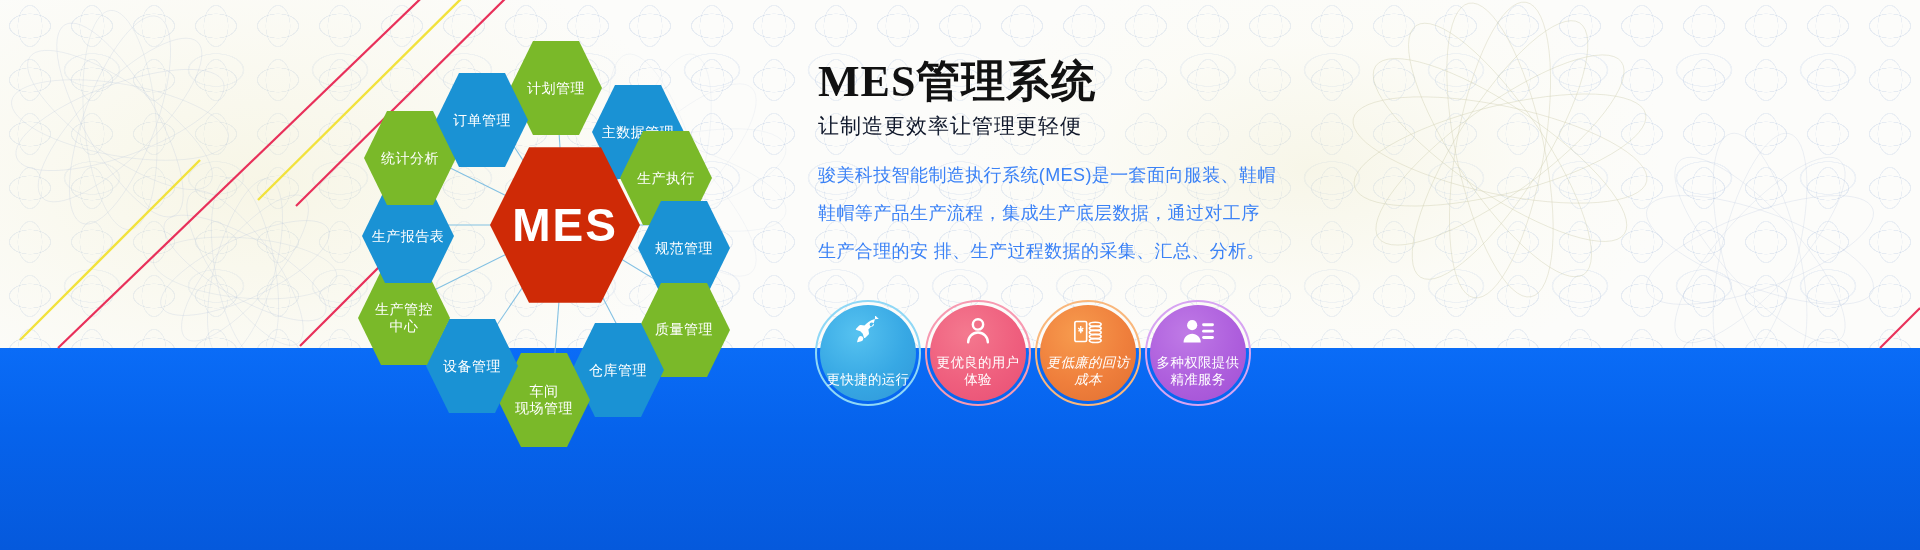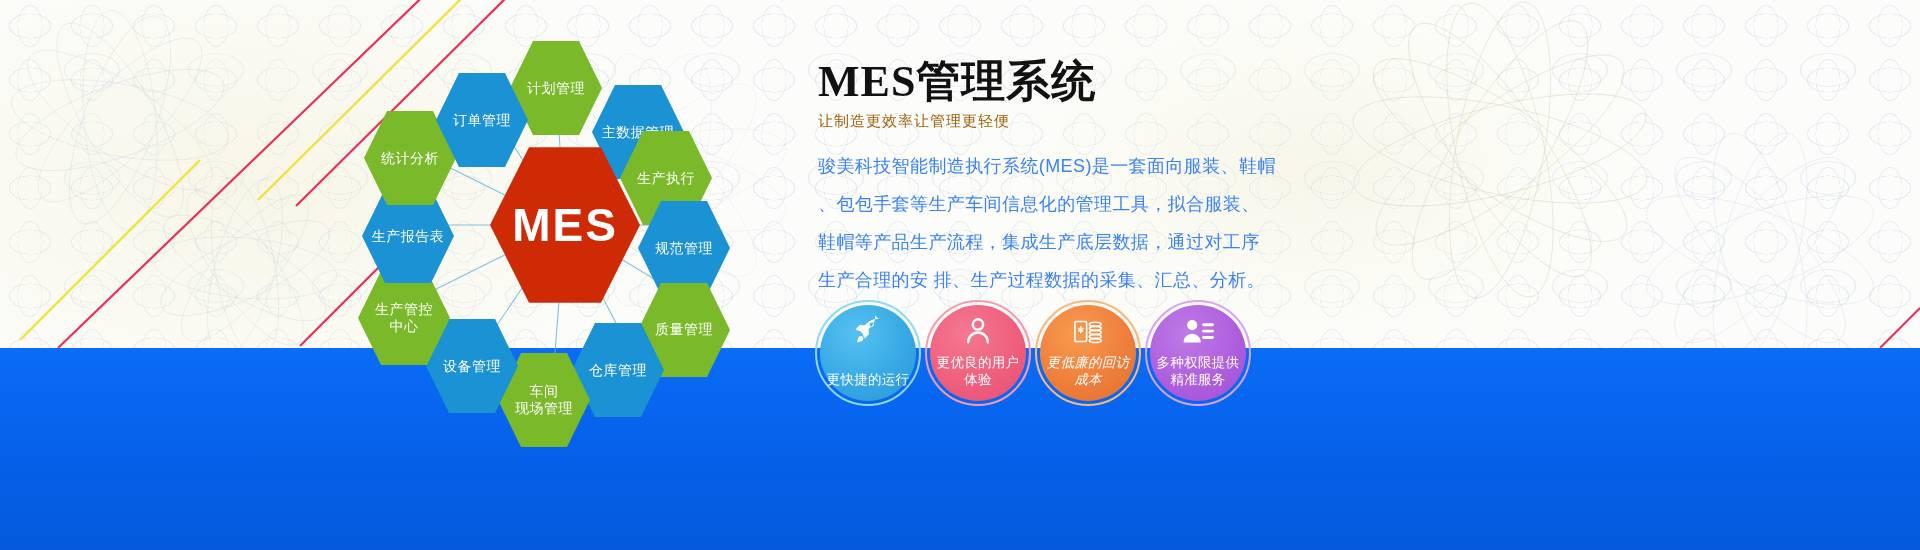--- a/index.html
+++ b/index.html
@@ -66,21 +66,21 @@
   .spokes{position:absolute;left:0;top:0;width:470px;height:430px;}
 
   
   .copy{position:absolute;left:818px;top:58px;width:520px;}
   .title{
     font-family:"Liberation Serif","DejaVu Serif",serif;
     font-weight:bold;font-size:44px;color:#111111;letter-spacing:1px;
     margin:0 0 6px 0;line-height:1.1;
   }
   .subtitle{
-    font-size:15px;color:#a16207;margin:0 0 22px 0;letter-spacing:1px;font-weight:500;
+    font-size:21px;color:#0f172a;margin:0 0 22px 0;letter-spacing:1px;font-weight:500;
   }
   .para{margin:0;}
   .para p{
     margin:0 0 10px 0;font-size:18px;color:#3b82f6;line-height:1.55;letter-spacing:.4px;
   }
 
   
   .badges{position:absolute;left:820px;top:305px;display:flex;gap:14px;}
   .badge{
     width:96px;height:96px;border-radius:50%;
@@ -241,21 +241,20 @@
     <div class="hex small blue" style="left:106px;top:60px;">
       <span>订单管理</span>
     </div>
   </div>
 
   <div class="copy">
     <h1 class="title">MES管理系统</h1>
     <div class="subtitle">让制造更效率让管理更轻便</div>
     <div class="para">
       <p>骏美科技智能制造执行系统(MES)是一套面向服装、鞋帽</p>
-      <p>、包包手套等生产车间信息化的管理工具，拟合服装、</p>
       <p>鞋帽等产品生产流程，集成生产底层数据，通过对工序</p>
       <p>生产合理的安 排、生产过程数据的采集、汇总、分析。</p>
     </div>
   </div>
 
   <div class="badges">
 
     <div class="badge b1">
       <div class="ring"></div>
       <div class="ico">

